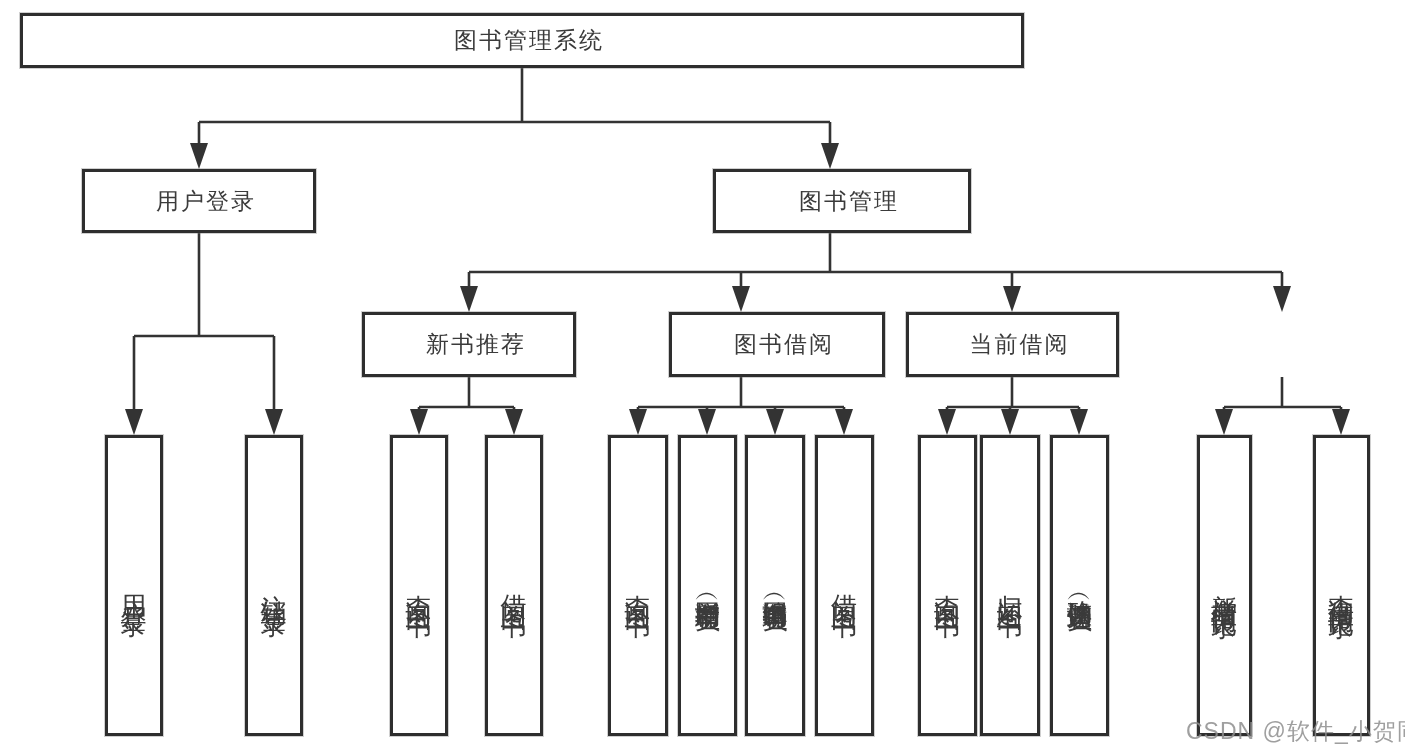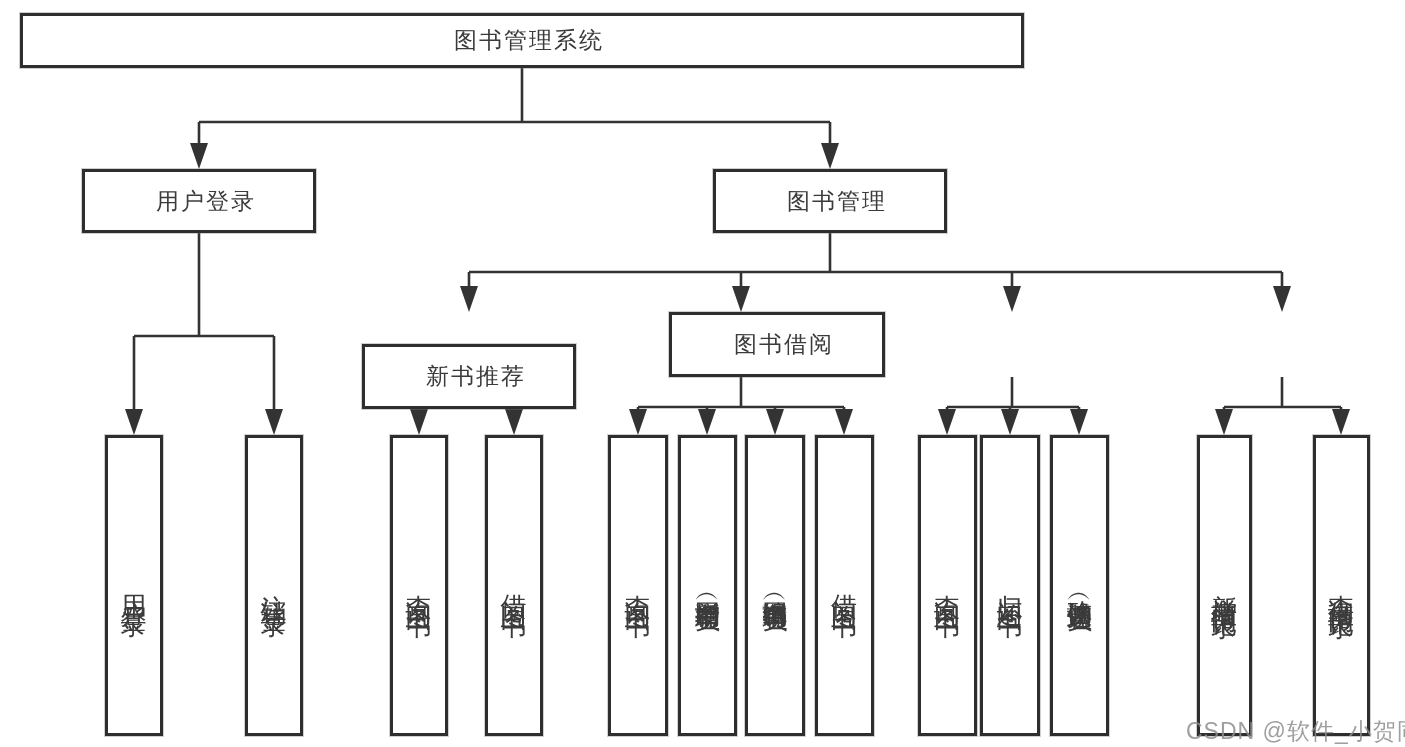--- a/index.html
+++ b/index.html
@@ -97,24 +97,25 @@
     <polygon points="1070,409 1088,409 1079,435"></polygon>
 
     <path d="M1282 377 V407 M1224 407 H1341 M1224 407 V410 M1341 407 V410"></path>
     <polygon points="1215,409 1233,409 1224,435"></polygon>
     <polygon points="1332,409 1350,409 1341,435"></polygon>
   </svg>
 
   <div class="node h-node" style="left:20px; top:13px; width:1004px; height:55px;">图书管理系统</div>
 
   <div class="node h-node" style="left:82px; top:169px; width:234px; height:64px;">用户登录</div>
-  <div class="node h-node" style="left:713px; top:169px; width:234px; height:64px;">图书管理</div>
+  <div class="node h-node" style="left:713px; top:169px; width:258px; height:64px;">图书管理</div>
 
-  <div class="node h-node" style="left:362px; top:312px; width:214px; height:65px;margin-top:32px;">新书推荐</div>
+  <div class="node h-node" style="left:362px; top:312px; width:214px; height:65px;">新书推荐</div>
   <div class="node h-node" style="left:633px; top:312px; width:216px; height:65px;margin-left:36px;">图书借阅</div>
+  <div class="node h-node" style="left:906px; top:312px; width:213px; height:65px;">当前借阅</div>
 
   <div class="node leaf" style="left:105px; top:435px; width:58px; height:301px;">用户登录</div>
   <div class="node leaf" style="left:245px; top:435px; width:58px; height:301px;">注销登录</div>
 
   <div class="node leaf" style="left:390px; top:435px; width:58px; height:301px;">查询图书</div>
   <div class="node leaf" style="left:485px; top:435px; width:58px; height:301px;">借阅图书</div>
 
   <div class="node leaf" style="left:608px; top:435px; width:60px; height:301px;">查询图书</div>
   <div class="node leaf leaf-long" style="left:678px; top:435px; width:59px; height:301px;">新增图书（管理员）</div>
   <div class="node leaf leaf-long" style="left:745px; top:435px; width:60px; height:301px;">编辑图书（管理员）</div>

